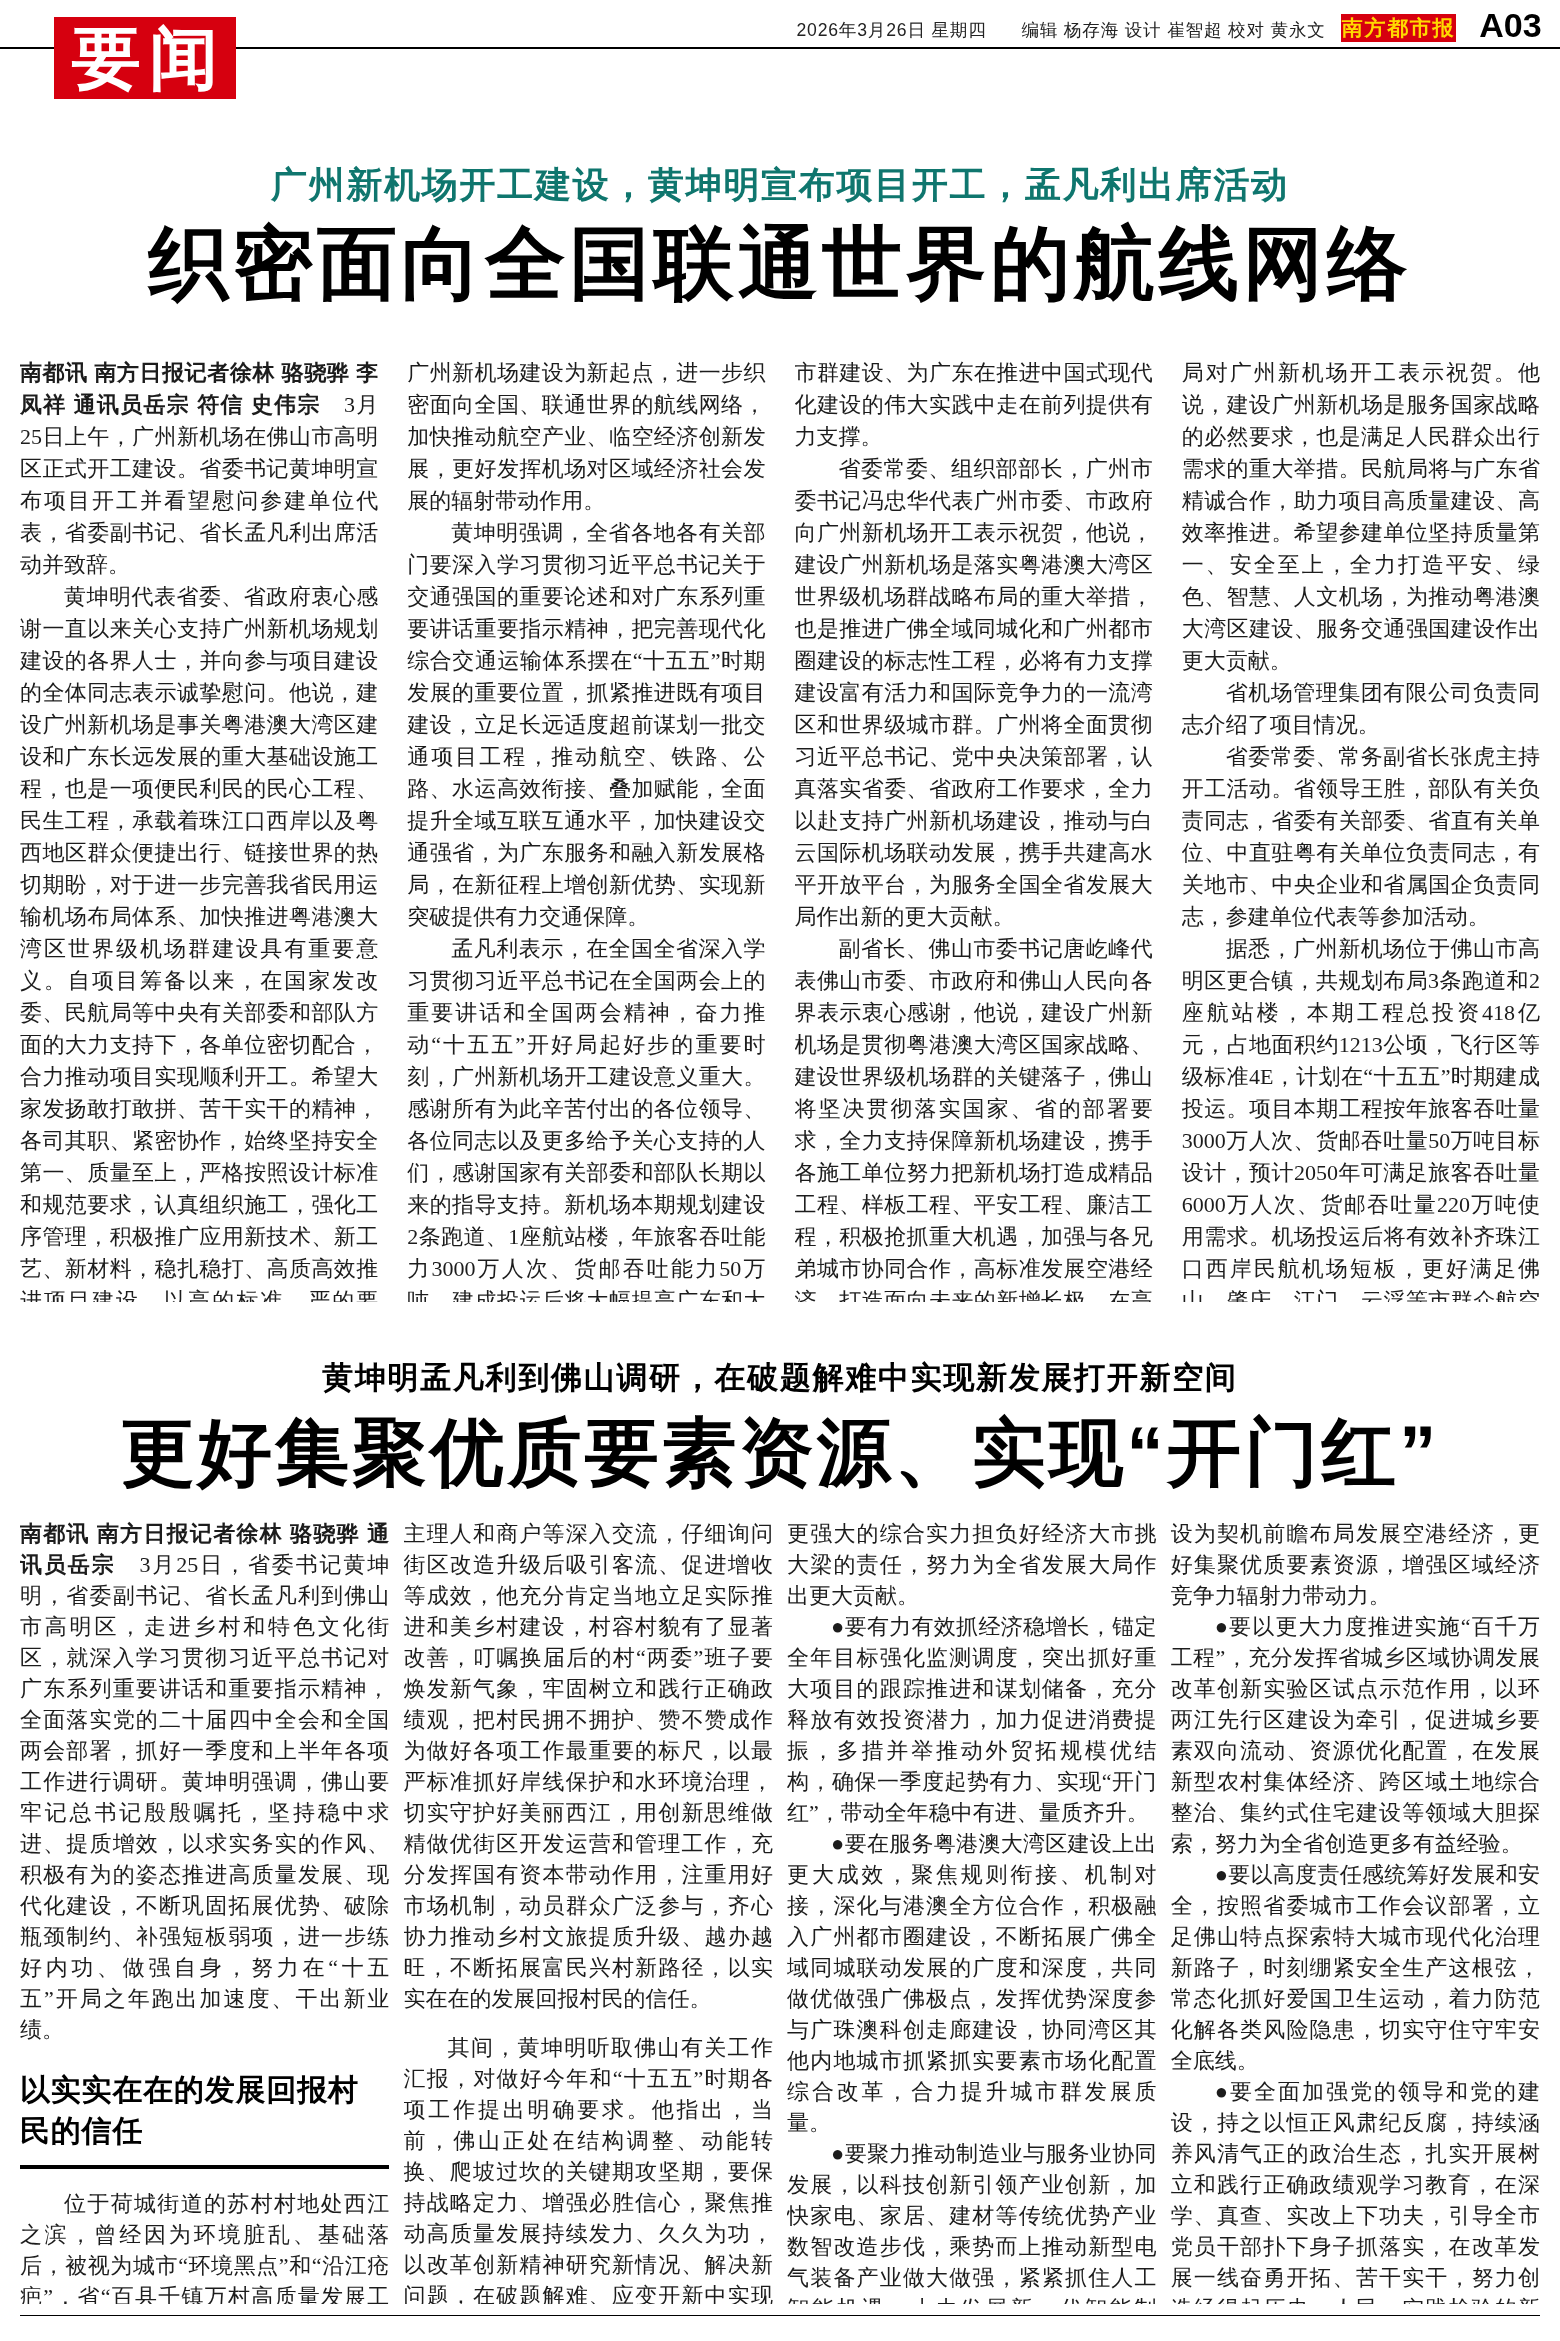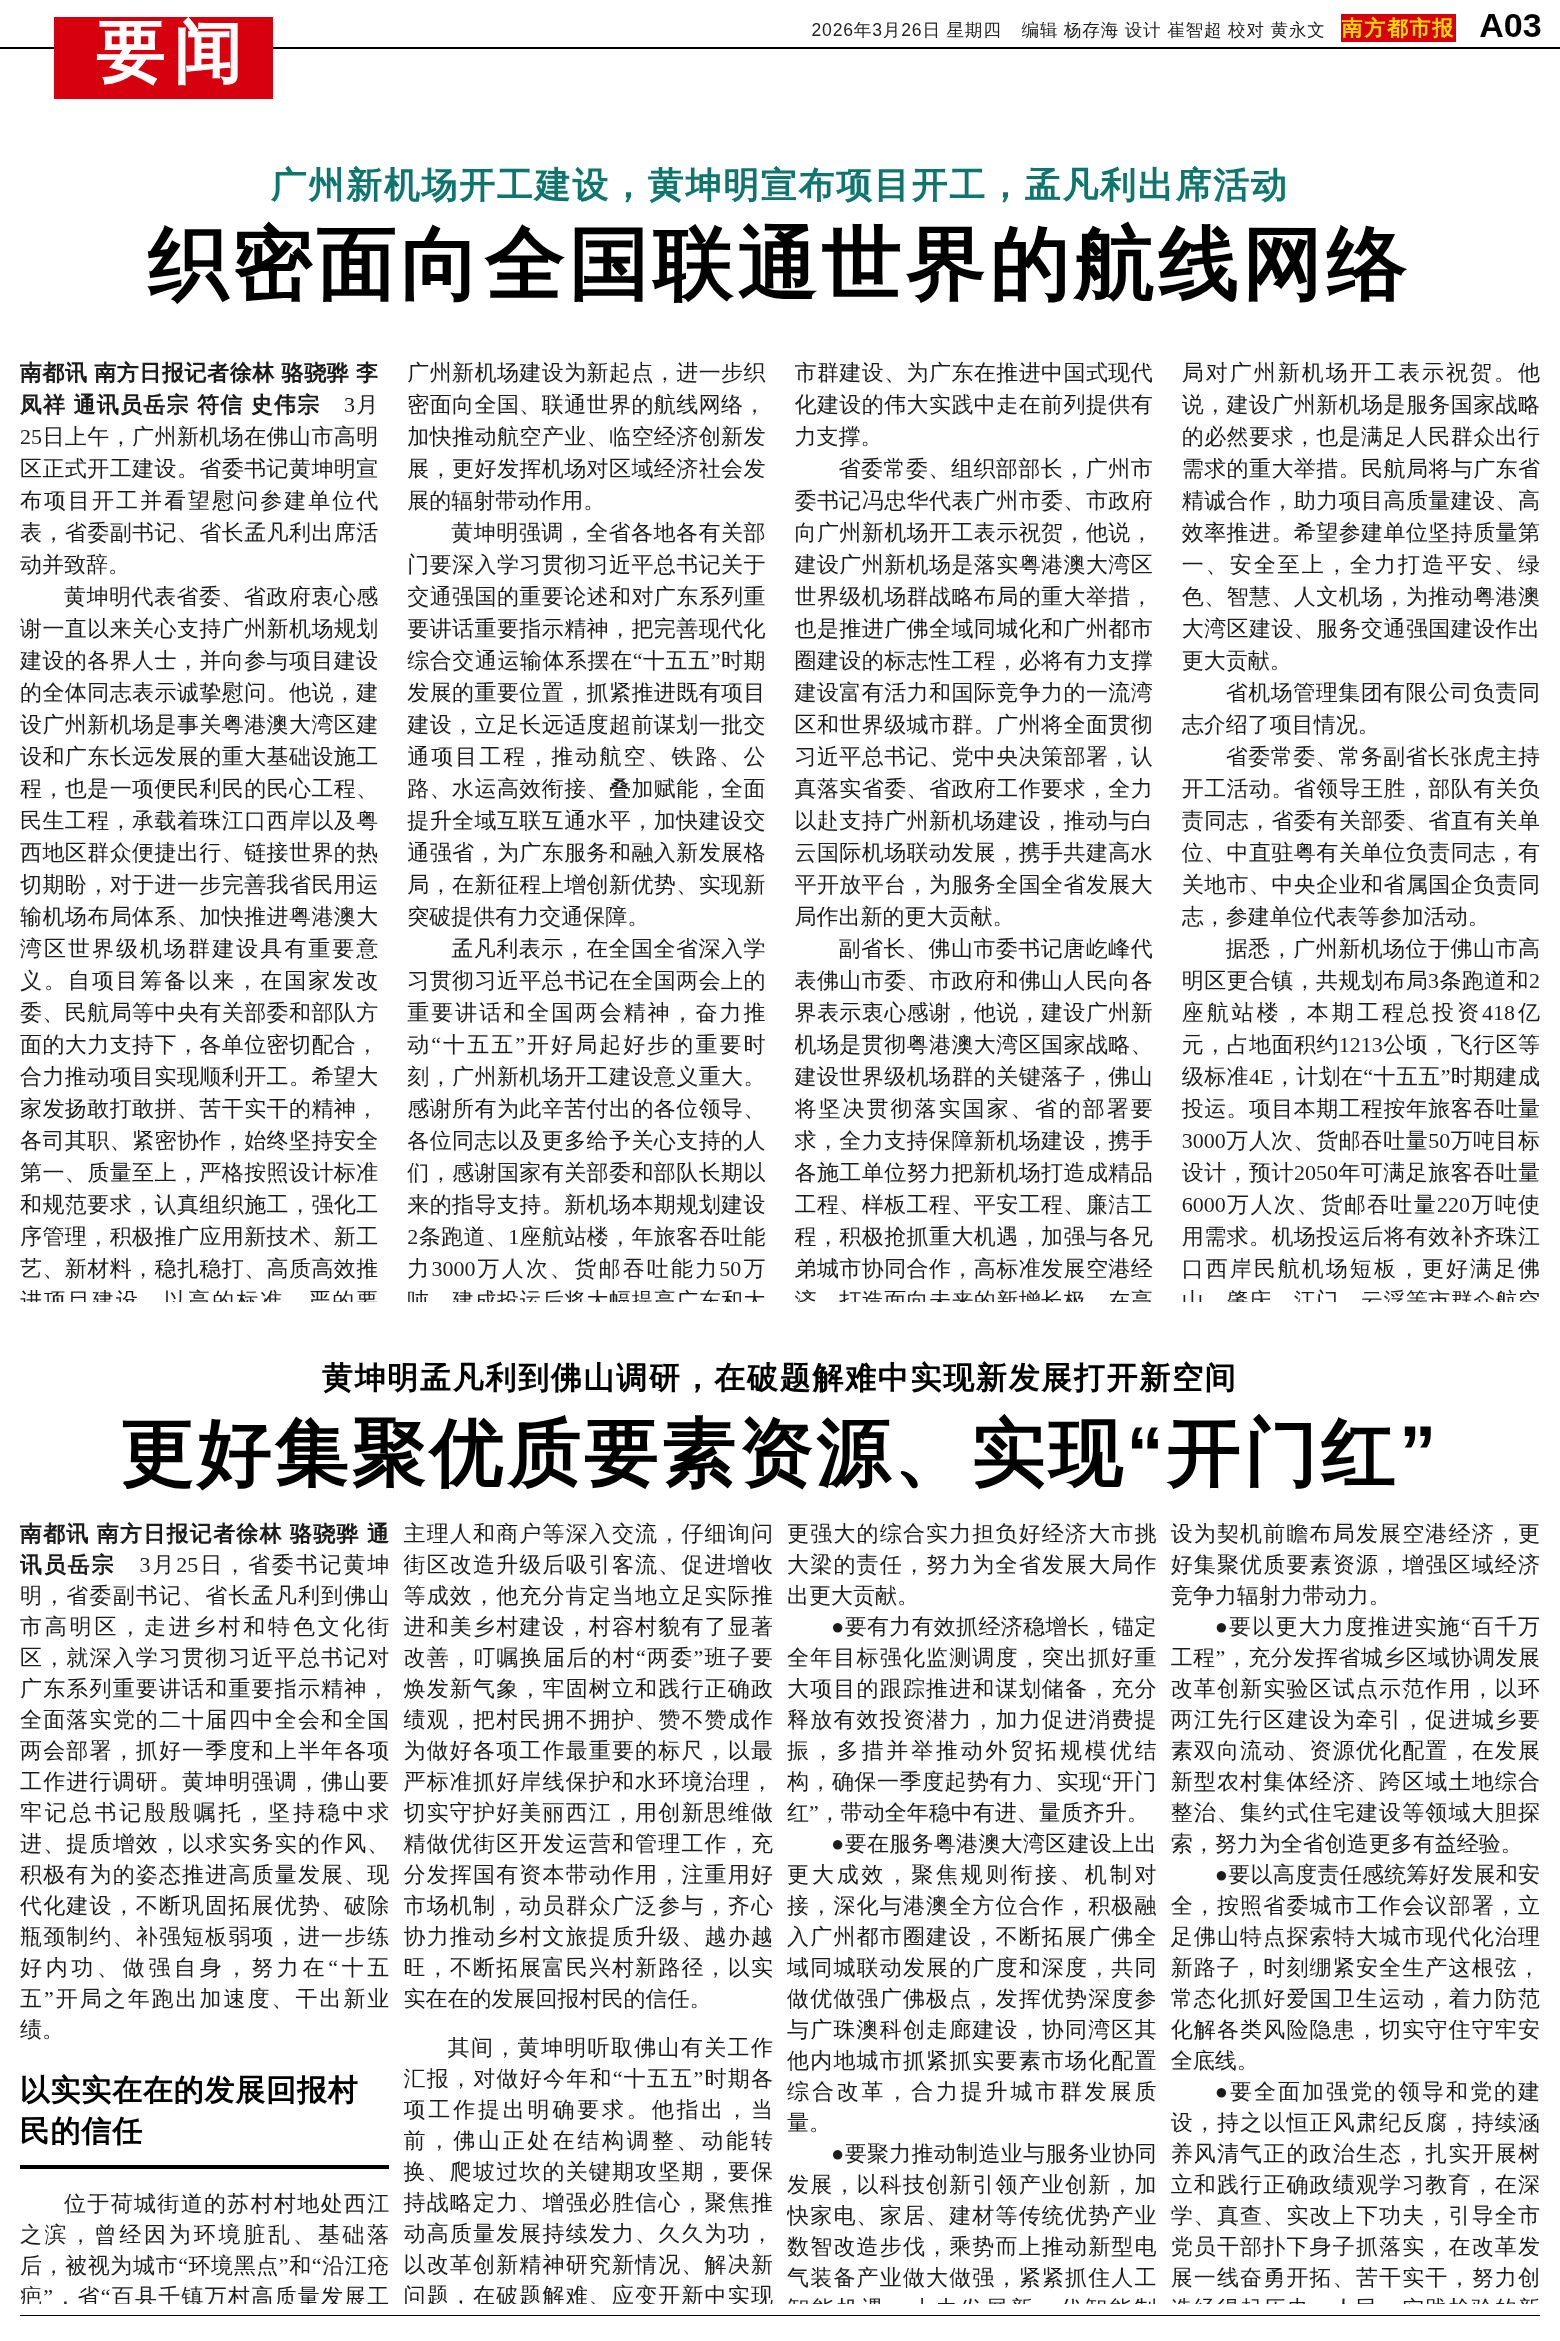--- a/index.html
+++ b/index.html
@@ -10,33 +10,32 @@
   }
   
   .header {
     position:absolute; top:0; left:0; right:0; height:49px;
     border-bottom:2.5px solid #000;
     display:flex; justify-content:flex-end; align-items:flex-end;
     padding:0 18.4px 5px 0; box-sizing:border-box;
     font-family:"Liberation Sans","DejaVu Sans",sans-serif;
   }
   .header-meta { font-size:17.6px; color:#222; letter-spacing:0.8px; white-space:nowrap; }
-  .header-meta span { margin-left:14px; }
+  .header-meta span { margin-left:29px; }
   .masthead {
     display:inline-block; margin-left:15px; background:#d6000f; color:#ffd900;
     font-weight:bold; font-size:21px; line-height:28.5px; padding:0 1px;
     letter-spacing:1.7px;
   }
   .page-number { font-size:34px; font-weight:900; color:#000000; margin-left:23px; line-height:34px; }
   
   .section-box {
-    position:absolute; left:54px; top:17px; width:206px; height:82px;
-    background:#d6000f; display:flex; align-items:flex-start; justify-content:center;
+    position:absolute; left:54px; top:17px; width:182px; height:82px;
+    background:#d6000f; display:flex; align-items:center; justify-content:center;
     z-index:5;
-    padding-left:13px;
   }
   .section-box .label {
     color:#fff; font-family:"Liberation Sans","DejaVu Sans",sans-serif;
     font-weight:900; font-size:69px; letter-spacing:8.4px; line-height:1;
     text-indent:8.4px;
   }
   
   .kicker1 {
     position:absolute; top:161px; left:0; right:0; text-align:center;
     font-family:"Liberation Sans","DejaVu Sans",sans-serif;

